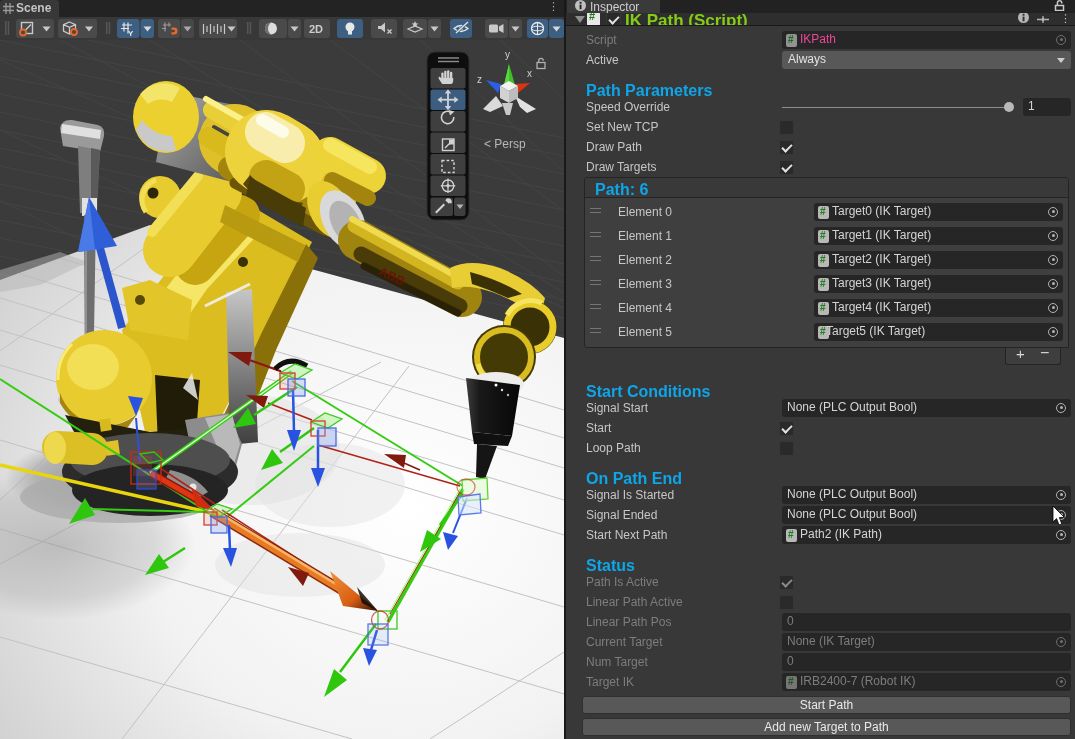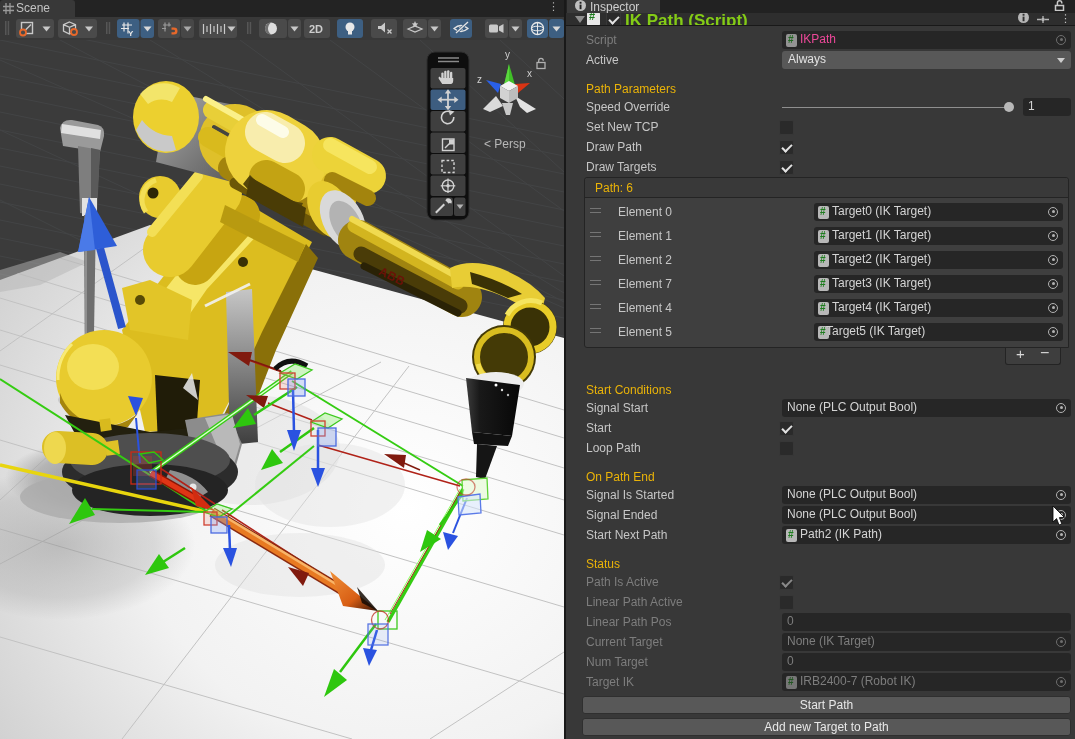--- a/index.html
+++ b/index.html
@@ -1,34 +1,34 @@
 <!DOCTYPE html>
 <html><head>
 <meta charset="utf-8">
 <style>
 * { margin:0; padding:0; box-sizing:border-box; }
 html,body { width:1075px; height:739px; overflow:hidden; background:#383838; font-family:"Liberation Sans",sans-serif; }
 #app { position:relative; width:1075px; height:739px; }
 
 #scene { position:absolute; left:0; top:0; width:564px; height:739px; background:#232323; }
-#scene-tab { position:absolute; left:0; top:0; width:75px; height:17px; background:#383838; border-radius:3px 3px 0 0; }
+#scene-tab { position:absolute; left:0; top:0; width:59px; height:17px; background:#383838; border-radius:3px 3px 0 0;font-weight:bold; }
 #scene-tab .txt { position:absolute; left:16px; top:1px; font-size:12px; color:#c3c3c3; }
 #scene-kebab { position:absolute; left:548px; top:0px; color:#b5b5b5; font-size:11px; letter-spacing:0; }
 #scene-toolbar { position:absolute; left:0; top:17px; width:564px; height:23px; background:#383838; }
 #viewport { position:absolute; left:0; top:40px; width:564px; height:699px; }
 
 #divider { position:absolute; left:564px; top:0; width:2px; height:739px; background:#191919; }
 #inspector { position:absolute; left:566px; top:0; width:509px; height:739px; background:#383838; }
 #insp-tabbar { position:absolute; left:0; top:0; width:509px; height:13px; background:#222222; }
 #insp-tab { position:absolute; left:1px; top:0; width:93px; height:13px; background:#3a3a3a; }
 #insp-tab .txt { position:absolute; left:23px; top:0px; font-size:12px; color:#cfcfcf; }
 #comp-header { position:absolute; left:0; top:13px; width:509px; height:13px; background:#2e2e2e; border-bottom:1px solid #191919; overflow:hidden; }
 #insp-body { position:absolute; left:0; top:27px; width:511px; height:712px; background:#383838; }
 .lbl { position:absolute; font-size:12px; color:#c6c6c6; white-space:nowrap; }
-.lblb { position:absolute; font-size:12px; font-weight:400; color:#eab308; white-space:nowrap; }
+.lblb { position:absolute; font-size:16px; font-weight:700; color:#0ea5e9; white-space:nowrap; }
 .dis { color:#7d7d7d !important; }
 .field { position:absolute; height:18px; background:#262626; border-radius:3px; }
 .ftxt { position:absolute; left:5px; top:1px; font-size:12px; color:#d4d4d4; white-space:nowrap; }
 .picker { position:absolute; right:5px; top:3.5px; width:10px; height:10px; border:1px solid #b2b2b2; border-radius:50%; }
 .picker::after { content:''; position:absolute; left:2.8px; top:2.8px; width:3px; height:3px; background:#b2b2b2; border-radius:50%; }
 .picker.pdis { border-color:#6e6e6e; }
 .picker.pdis::after { background:#6e6e6e; }
 .sicon { position:absolute; left:4px; top:2.5px; width:11px; height:13px; background:#b8b8b8; border-radius:2px; }
 .sicon::after { content:'#'; position:absolute; left:2px; top:0px; font-size:10px; font-weight:700; color:#1e7d1e; }
 .chk { position:absolute; width:15px; height:15px; background:#2a2a2a; border:1px solid #373737; border-radius:2px; }
@@ -553,21 +553,21 @@
           <span class="picker"></span>
         </div>
       <div class="dragdots" style="left:24px;top:229px"></div>
       <div class="lbl" style="left:52px;top:226px">Element 2</div>
       <div class="field" style="left:248px;top:224px;width:249px">
           <span class="sicon"></span>
           <span class="ftxt" style="left:18px">Target2 (IK Target)</span>
           <span class="picker"></span>
         </div>
       <div class="dragdots" style="left:24px;top:253px"></div>
-      <div class="lbl" style="left:52px;top:250px">Element 7</div>
+      <div class="lbl" style="left:52px;top:250px">Element 3</div>
       <div class="field" style="left:248px;top:248px;width:249px">
           <span class="sicon"></span>
           <span class="ftxt" style="left:18px">Target3 (IK Target)</span>
           <span class="picker"></span>
         </div>
       <div class="dragdots" style="left:24px;top:277px"></div>
       <div class="lbl" style="left:52px;top:274px">Element 4</div>
       <div class="field" style="left:248px;top:272px;width:249px">
           <span class="sicon"></span>
           <span class="ftxt" style="left:18px">Target4 (IK Target)</span>

